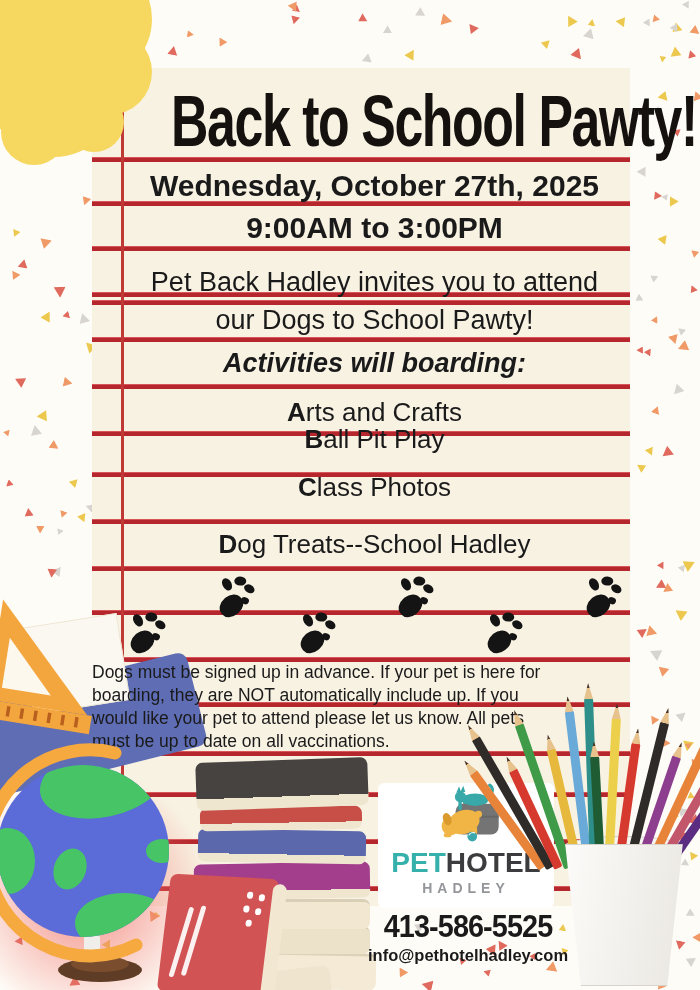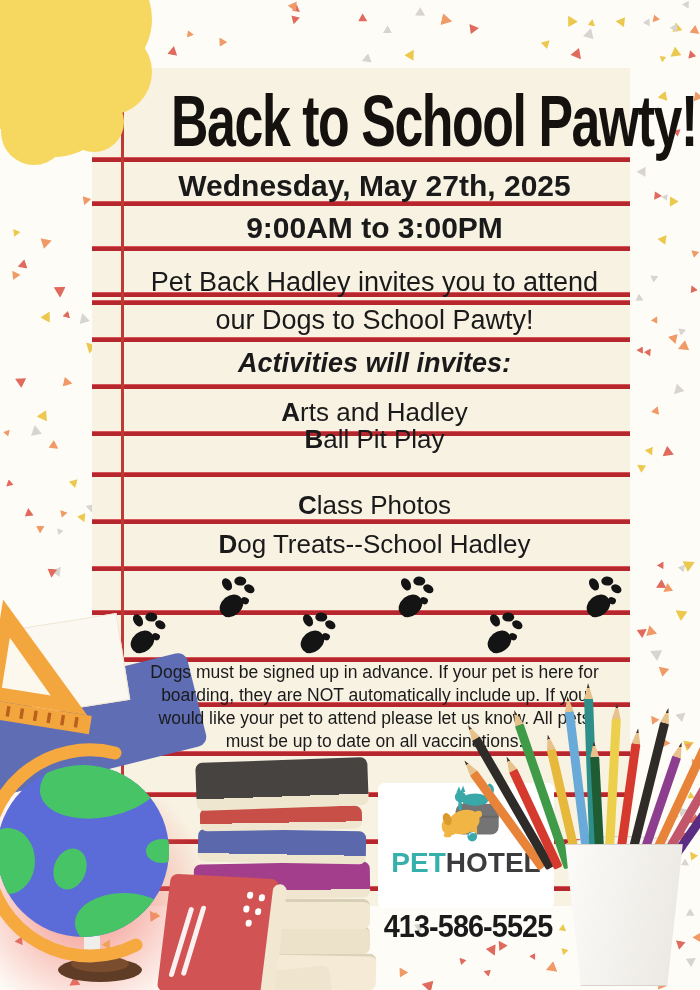--- a/index.html
+++ b/index.html
@@ -30,22 +30,22 @@
   .row{position:absolute;width:100%;text-align:center;white-space:nowrap;}
   .r-title{top:80px;font-size:72px;font-weight:bold;letter-spacing:-2px;
     transform:scaleX(.72);transform-origin:50% 50%;color:#14110e;}
   .r-date{top:169px;font-size:30px;font-weight:bold;}
   .r-time{top:211px;font-size:30px;font-weight:bold;}
   .r-inv1{top:267px;font-size:27px;}
   .r-inv2{top:305px;font-size:27px;}
   .r-acth{top:348px;font-size:27px;font-weight:bold;font-style:italic;}
   .item{font-size:26px;}
   .item b{font-weight:bold;}
-  .i0{top:397px}.i1{top:424px}.i2{top:490px}.i3{top:529px}
-  .dline{position:absolute;width:100%;text-align:center;font-size:17.5px;line-height:23px;}
+  .i0{top:397px}.i1{top:424px}.i2{top:472px}.i3{top:529px}
+  .dline{position:absolute;width:100%;text-align:left;font-size:17.5px;line-height:23px;}
   .d0{top:661px}.d1{top:684px}.d2{top:707px}.d3{top:730px}
 
   
   .paw{position:absolute;width:44px;height:42px;z-index:5;transform:rotate(-22deg);}
   .paw i{position:absolute;background:#141414;border-radius:50%;}
   .paw .pad{left:1px;top:17px;width:25px;height:20px;border-radius:48% 48% 46% 46%;transform:rotate(-18deg);}
   .paw .t1{left:13px;top:-1px;width:9px;height:13px;transform:rotate(-8deg);}
   .paw .t2{left:25px;top:3px;width:12px;height:9px;transform:rotate(24deg);}
   .paw .t3{left:31px;top:14px;width:11px;height:8px;transform:rotate(52deg);}
   .paw .t4{left:24px;top:24px;width:8px;height:7px;transform:rotate(40deg);}
@@ -300,27 +300,27 @@
       <div class="rline" style="top: 752px;"></div>
       <div class="rline" style="top: 793px;"></div>
       <div class="rline" style="top: 840px;"></div>
       <div class="rline" style="top: 887px;"></div>
     </div>
   <div id="vline"></div>
   <div id="blob"></div>
 
   <div id="content">
     <div class="row r-title">Back to School Pawty!</div>
-    <div class="row r-date">Wednesday, May 27th, 2025</div>
+    <div class="row r-date">Wednesday, October 27th, 2025</div>
     <div class="row r-time">9:00AM to 3:00PM</div>
     <div class="row r-inv1">Pet Back Hadley invites you to attend</div>
     <div class="row r-inv2">our Dogs to School Pawty!</div>
-    <div class="row r-acth">Activities will invites:</div>
-
-    <div class="row item i0"><b>A</b><span>rts and Hadley</span></div>
+    <div class="row r-acth">Activities will boarding:</div>
+
+    <div class="row item i0"><b>A</b><span>rts and Crafts</span></div>
     <div class="row item i1"><b>B</b><span>all Pit Play</span></div>
     <div class="row item i2"><b>C</b><span>lass Photos</span></div>
     <div class="row item i3"><b>D</b><span>og Treats--School Hadley</span></div>
 
     <div class="dline d0">Dogs must be signed up in advance. If your pet is here for</div>
     <div class="dline d1">boarding, they are NOT automatically include up. If you</div>
     <div class="dline d2">would like your pet to attend please let us know. All pets</div>
     <div class="dline d3">must be up to date on all vaccinations.</div>
   </div>
 
@@ -467,19 +467,21 @@
         <circle cx="33" cy="62" r="13"></circle>
         <rect x="62" y="62" width="9" height="14" rx="4"></rect>
         <rect x="23" y="72" width="11" height="6" rx="3"></rect>
         <circle cx="73" cy="45" r="5"></circle>
       </g>
       <ellipse cx="28" cy="52" rx="6" ry="9" fill="#da9a2c" transform="rotate(-20 28 52)"></ellipse>
       <circle cx="64" cy="77" r="7" fill="#3aa8ad"></circle>
       <path d="M 59,75 A 7,7 0 0 1 68,72" stroke="#ffffff" stroke-width="1.5" fill="none"></path>
     </svg>
     <div class="brandline"><span class="brand-pet">PET</span><span class="brand-hotel">HOTEL</span></div>
+    <div class="brand-loc">HADLEY</div>
   </div>
 
   <div id="brandcol">
     <div class="phone">413-586-5525</div>
+    <div class="email">info@pethotelhadley.com</div>
   </div>
 
 </div>
 
 </body></html>

